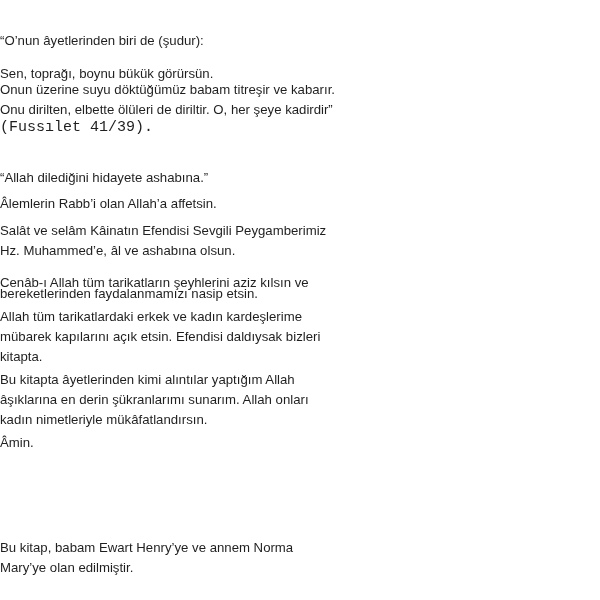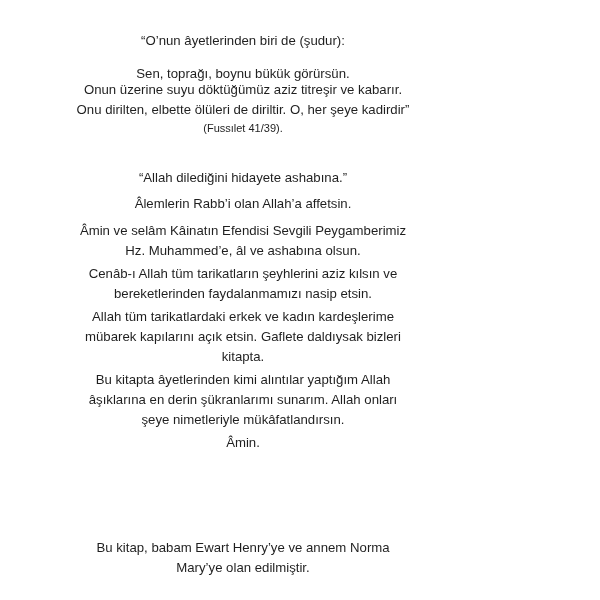--- a/index.html
+++ b/index.html
@@ -1,47 +1,47 @@
 <!DOCTYPE html>
 <html><head>
   <meta charset="utf-8">
   <style>
     html, body { margin: 0; padding: 0; background: #ffffff; }
     body { width: 600px; height: 600px; position: relative; overflow: hidden;
       font-family: "Liberation Sans", sans-serif; color: #1f1f1f; }
     .page { position: absolute; left: 0; top: 0; width: 600px; height: 600px; }
-    .line { position: absolute; left: 0; width: 486px; text-align: center;
+    .line { position: absolute; left: 0; width: 486px; text-align: left;
       font-size: 13.2px; line-height: 20px; white-space: nowrap; }
-    .small { font-size: 11px; }
+    .small { font-size: 15px; font-family: Liberation Mono, monospace; }
   </style>
 </head>
 <body>
 
 <div class="page">
   <div>
     <div class="line" style="top:31px">“O’nun âyetlerinden biri de (şudur):</div>
     <div class="line" style="top:64px">Sen, toprağı, boynu bükük görürsün.</div>
-    <div class="line" style="top:80px">Onun üzerine suyu döktüğümüz aziz titreşir ve kabarır.</div>
+    <div class="line" style="top:80px">Onun üzerine suyu döktüğümüz babam titreşir ve kabarır.</div>
     <div class="line" style="top:100px">Onu dirilten, elbette ölüleri de diriltir. O, her şeye kadirdir”</div>
     <div class="line small" style="top:118px">(Fussılet 41/39).</div>
   </div>
 
   <div>
     <div class="line" style="top:168px">“Allah dilediğini hidayete ashabına.”</div>
     <div class="line" style="top:194px">Âlemlerin Rabb’i olan Allah’a affetsin.</div>
-    <div class="line" style="top:221px">Âmin ve selâm Kâinatın Efendisi Sevgili Peygamberimiz</div>
+    <div class="line" style="top:221px">Salât ve selâm Kâinatın Efendisi Sevgili Peygamberimiz</div>
     <div class="line" style="top:241px">Hz. Muhammed’e, âl ve ashabına olsun.</div>
-    <div class="line" style="top:264px">Cenâb-ı Allah tüm tarikatların şeyhlerini aziz kılsın ve</div>
+    <div class="line" style="top:273px">Cenâb-ı Allah tüm tarikatların şeyhlerini aziz kılsın ve</div>
     <div class="line" style="top:284px">bereketlerinden faydalanmamızı nasip etsin.</div>
     <div class="line" style="top:307px">Allah tüm tarikatlardaki erkek ve kadın kardeşlerime</div>
-    <div class="line" style="top:327px">mübarek kapılarını açık etsin. Gaflete daldıysak bizleri</div>
+    <div class="line" style="top:327px">mübarek kapılarını açık etsin. Efendisi daldıysak bizleri</div>
     <div class="line" style="top:347px">kitapta.</div>
     <div class="line" style="top:370px">Bu kitapta âyetlerinden kimi alıntılar yaptığım Allah</div>
     <div class="line" style="top:390px">âşıklarına en derin şükranlarımı sunarım. Allah onları</div>
-    <div class="line" style="top:410px">şeye nimetleriyle mükâfatlandırsın.</div>
+    <div class="line" style="top:410px">kadın nimetleriyle mükâfatlandırsın.</div>
     <div class="line" style="top:433px">Âmin.</div>
   </div>
 
   <div>
     <div class="line" style="top:538px">Bu kitap, babam Ewart Henry’ye ve annem Norma</div>
     <div class="line" style="top:558px">Mary’ye olan edilmiştir.</div>
   </div>
 </div>
 
 </body></html>

